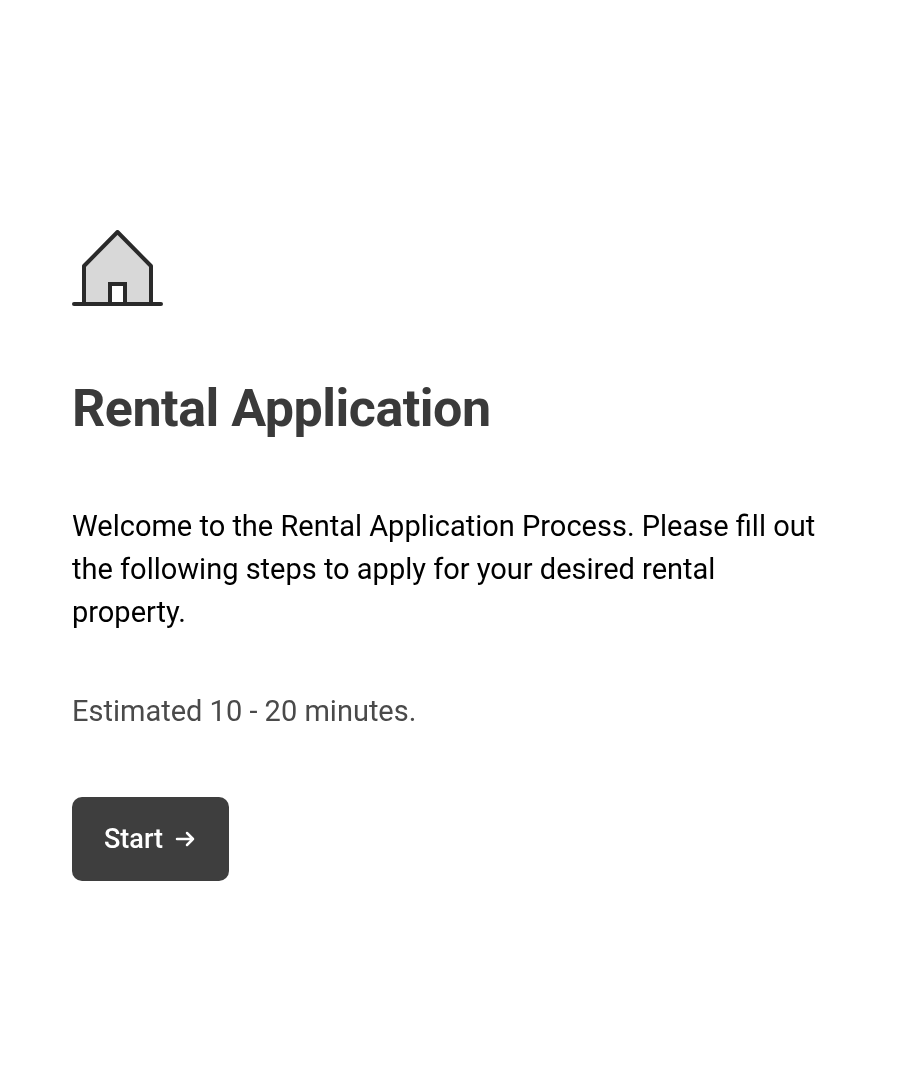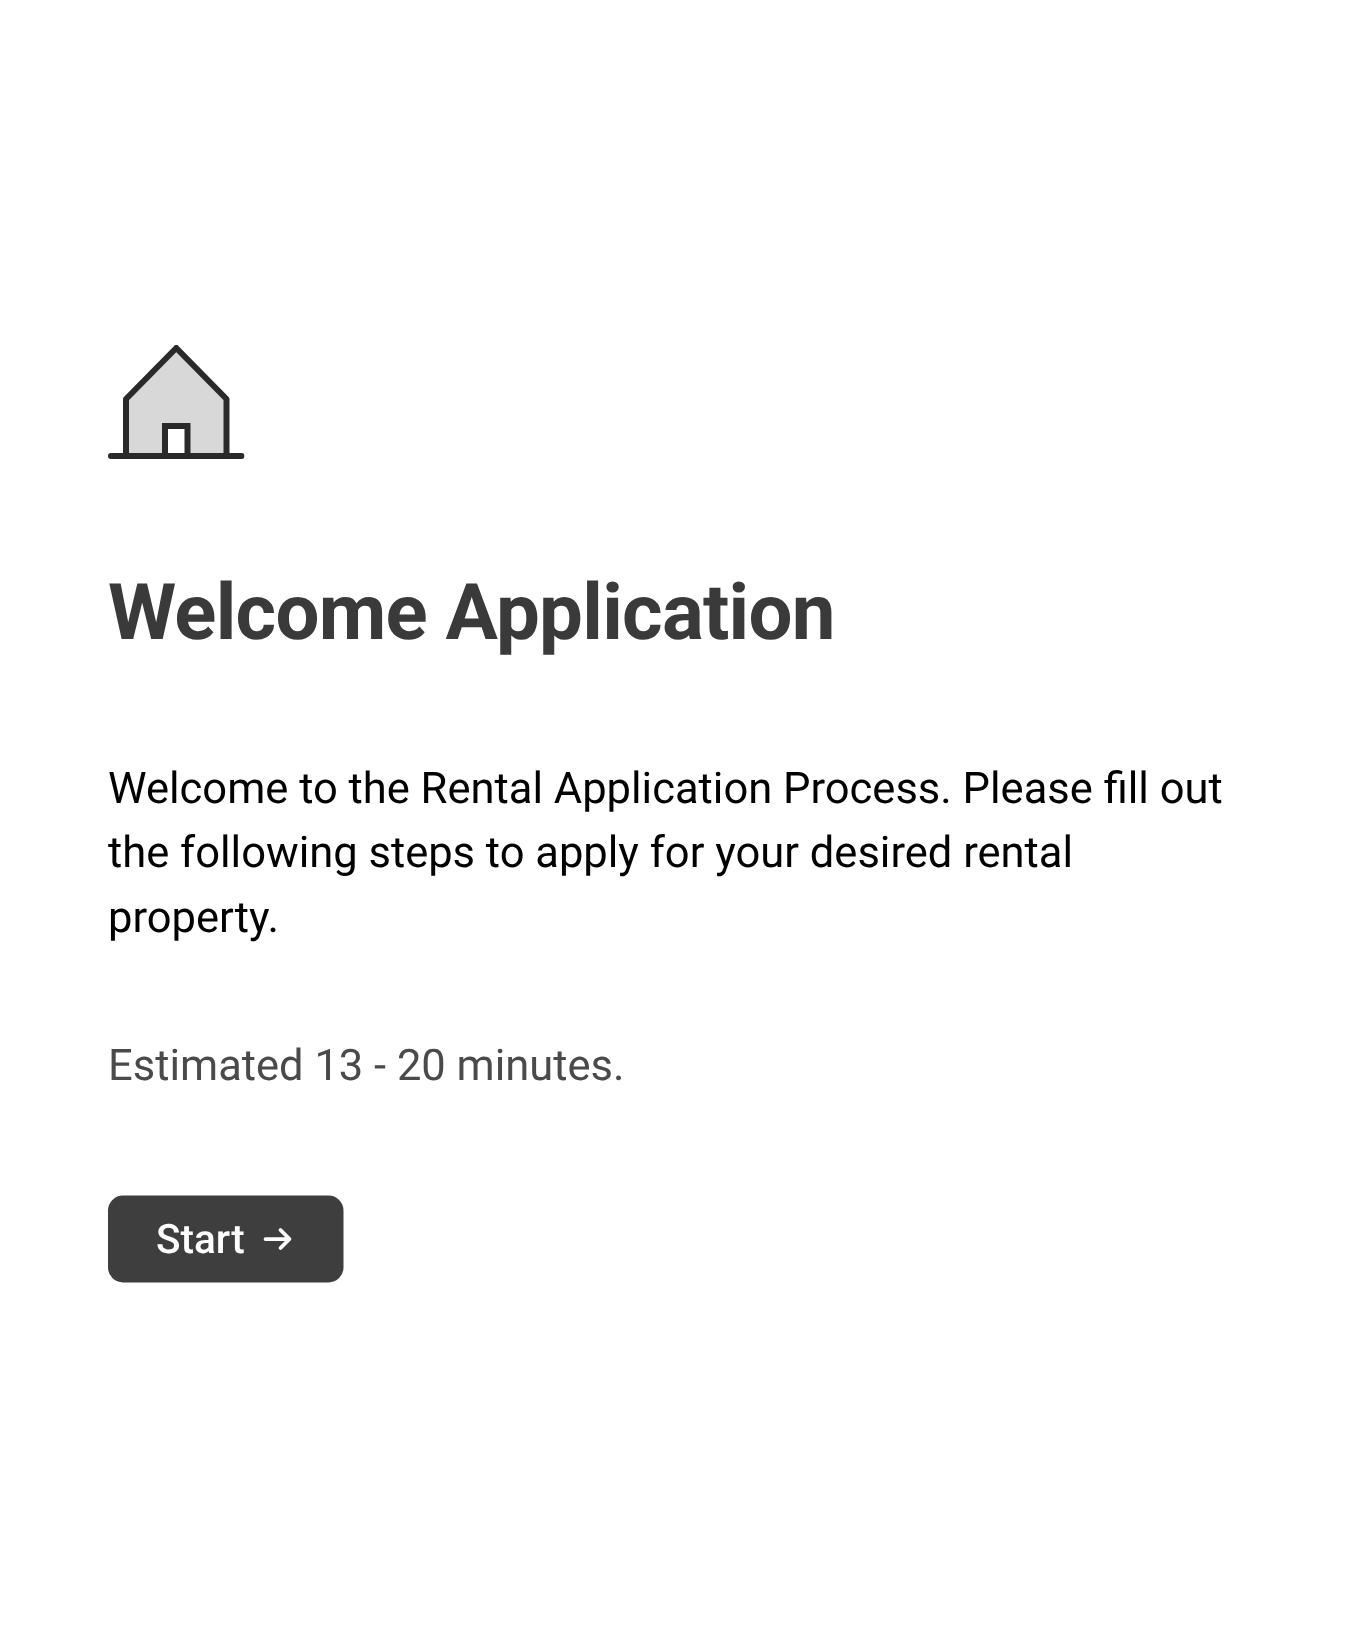--- a/index.html
+++ b/index.html
@@ -41,21 +41,21 @@
       margin-bottom: 64px;
     }
     .start-button {
       display: inline-flex;
       align-items: center;
       gap: 10px;
       background: #3e3e3e;
       color: #ffffff;
       border: none;
       border-radius: 10px;
-      padding: 13px 32px;
+      padding: 26px 32px;
       font-size: 27px;
       font-weight: 500;
       cursor: pointer;
       font-family: inherit;
     }
     .arrow-icon {
       display: inline-flex;
       align-items: center;
     }
   </style>
@@ -67,25 +67,25 @@
 <div class="icon-wrapper">
   <span class="house-icon">
     <svg width="91" height="78" viewBox="0 0 91 78" fill="none" xmlns="http://www.w3.org/2000/svg">
       <path d="M 45.5 2 L 12 36 L 12 74 L 79 74 L 79 36 Z" fill="#d8d8d8" stroke="#2a2a2a" stroke-width="4" stroke-linejoin="round"></path>
       <rect x="38" y="54" width="15" height="20" fill="#ffffff" stroke="#2a2a2a" stroke-width="4"></rect>
       <line x1="2" y1="74" x2="89" y2="74" stroke="#2a2a2a" stroke-width="4" stroke-linecap="round"></line>
     </svg>
   </span>
 </div>
 
-<h1>Welcome Application</h1>
+<h1>Rental Application</h1>
 
 <p class="description">Welcome to the Rental Application Process. Please fill out the following steps to apply for your desired rental property.</p>
 
-<p class="estimate">Estimated 13 - 20 minutes.</p>
+<p class="estimate">Estimated 10 - 20 minutes.</p>
 
 <button class="start-button">
   <span>Start</span>
   <span class="arrow-icon">
     <svg width="24" height="24" viewBox="0 0 24 24" fill="none" xmlns="http://www.w3.org/2000/svg">
       <path d="M4 12 L20 12 M14 6 L20 12 L14 18" stroke="#ffffff" stroke-width="2.5" stroke-linecap="round" stroke-linejoin="round"></path>
     </svg>
   </span>
 </button>
 

